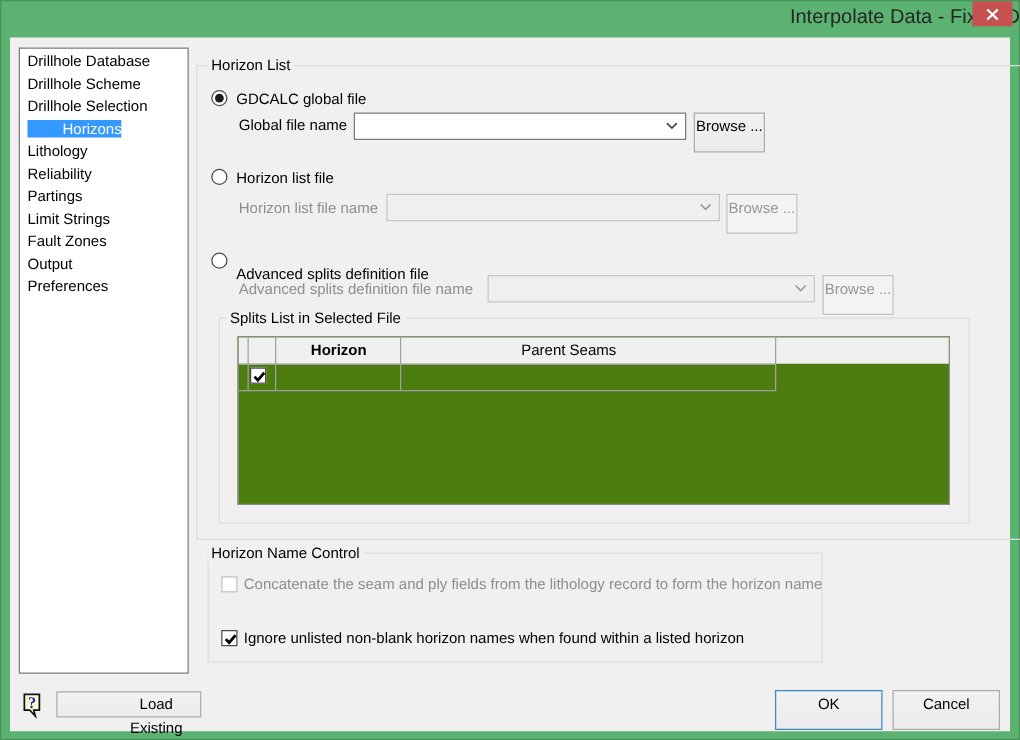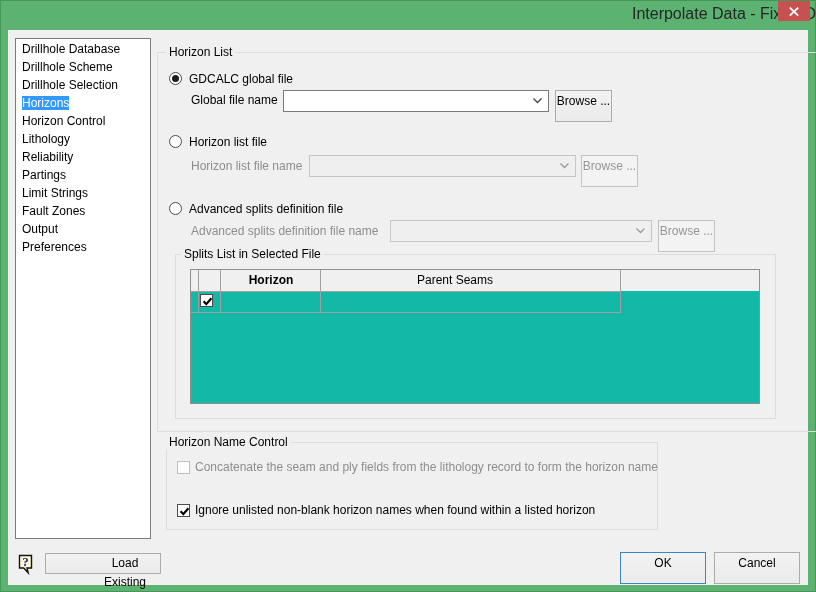--- a/index.html
+++ b/index.html
@@ -22,21 +22,21 @@
   position:absolute; left:8px; top:30px; width:800px; height:555px;
   background:#f0f0f0;
 }
 
 #list {
   position:absolute; left:7px; top:8px; width:136px; height:501px;
   background:#fff; border:1px solid #7a7a7e; padding-top:1px;
 }
 #list div { height:18px; line-height:18px; padding-left:6px; white-space:nowrap; }
 #list div.sel { padding-left:6px; }
-#list div.sel span { background:#3399ff; color:#fff; display:inline-block; line-height:14px; height:14px; }
+#list div.sel span { background:#3399ff; color:#fff; display:inline-block; line-height:14px; height:14px;padding-left:28px; }
 
 .grp { position:absolute; border:1px solid #dcdcdc; }
 .grp > b {
   position:absolute; top:-8px; font-weight:normal;
   background:#f0f0f0; padding:0 3px; line-height:14px; white-space:nowrap;
 }
 
 .radio { position:absolute; width:13px; height:13px; border-radius:50%;
   background:#fff; border:1px solid #4b4b4b; }
 .radio.on::after { content:""; position:absolute; left:2px; top:2px; width:7px; height:7px;
@@ -64,21 +64,20 @@
     <svg width="32" height="20" viewBox="0 0 32 20">
       <path d="M11.8 6.6 L20.2 14.6 M20.2 6.6 L11.8 14.6" stroke="#fff" stroke-width="1.9"></path>
     </svg>
   </div>
   <div id="client">
     <div id="list">
       <div>Drillhole Database</div>
       <div>Drillhole Scheme</div>
       <div>Drillhole Selection</div>
       <div class="sel"><span>Horizons</span></div>
-      <div>Horizon Control</div>
       <div>Lithology</div>
       <div>Reliability</div>
       <div>Partings</div>
       <div>Limit Strings</div>
       <div>Fault Zones</div>
       <div>Output</div>
       <div>Preferences</div>
     </div>
 
     <div class="grp" style="left:149px; top:22px; width:706px; height:380px;">
@@ -99,34 +98,34 @@
     <div class="lbl" style="left:181px; top:105px;">Horizon list file</div>
     <div class="lbl gray" style="left:183px; top:129px;">Horizon list file name</div>
     <div class="combo dis" style="left:301px; top:125px; width:267px;">
       <svg width="9" height="6" viewBox="0 0 9 6">
           <path d="M0.5 0.5 L4.5 4.5 L8.5 0.5" fill="none" stroke="#9a9a9a" stroke-width="1.3"></path>
         </svg>
     </div>
     <div class="btn dis" style="left:573px; top:125px; width:57px;">Browse ...</div>
 
     <div class="radio" style="left:161px; top:172px;"></div>
-    <div class="lbl" style="left:181px; top:172px;">Advanced splits definition file</div>
+    <div class="lbl" style="left:181px; top:182px;">Advanced splits definition file</div>
     <div class="lbl gray" style="left:183px; top:194px;">Advanced splits definition file name</div>
     <div class="combo dis" style="left:382px; top:190px; width:262px;">
       <svg width="9" height="6" viewBox="0 0 9 6">
           <path d="M0.5 0.5 L4.5 4.5 L8.5 0.5" fill="none" stroke="#9a9a9a" stroke-width="1.3"></path>
         </svg>
     </div>
     <div class="btn dis" style="left:650px; top:190px; width:57px;">Browse ...</div>
 
     <div class="grp" style="left:167px; top:224px; width:601px; height:165px;">
       <b style="left:5px;">Splits List in Selected File</b>
     </div>
 
-    <div id="grid" style="position:absolute; left:182px; top:239px; width:570px; height:135px; background:#14b8a6; border:1px solid #8f8f8f;">
+    <div id="grid" style="position:absolute; left:182px; top:239px; width:570px; height:135px; background:#4d7c0f; border:1px solid #8f8f8f;">
       <div style="position:absolute; left:0; top:0; width:568px; height:21px; background:#f0f0f0;"></div>
 
       <div style="position:absolute; left:7px;   top:0; width:1px; height:42px; background:#a0a0a0;"></div>
       <div style="position:absolute; left:29px;  top:0; width:1px; height:42px; background:#a0a0a0;"></div>
       <div style="position:absolute; left:129px; top:0; width:1px; height:42px; background:#a0a0a0;"></div>
       <div style="position:absolute; left:429px; top:0; width:1px; height:42px; background:#a0a0a0;"></div>
 
       <div style="position:absolute; left:0; top:21px; width:430px; height:1px; background:#a0a0a0;"></div>
       <div style="position:absolute; left:0; top:42px; width:430px; height:1px; background:#a0a0a0;"></div>
 

